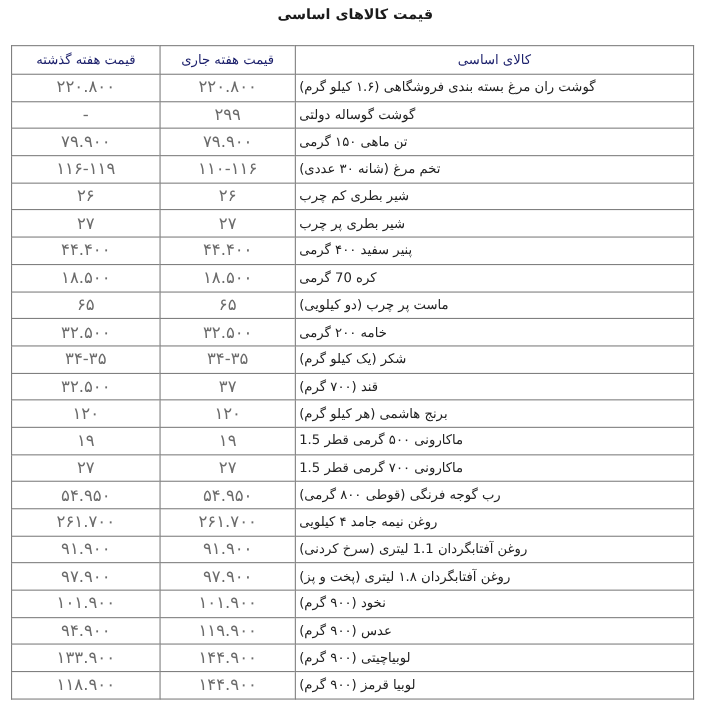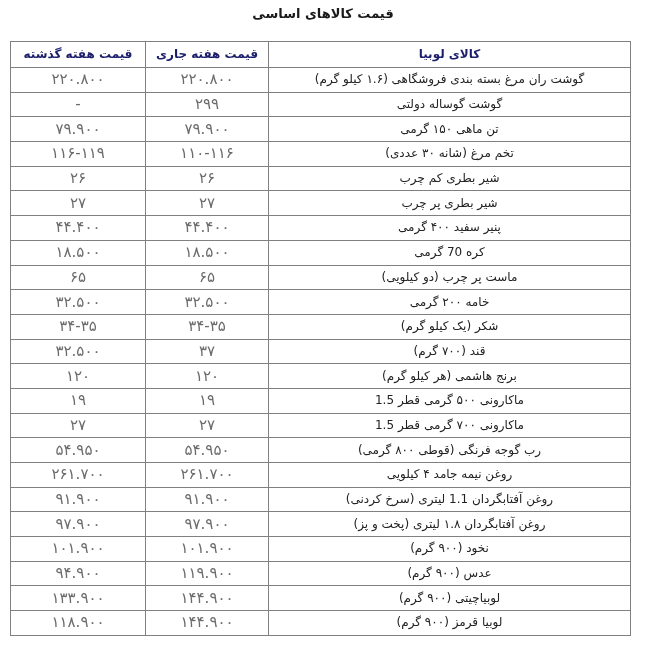--- a/index.html
+++ b/index.html
@@ -39,29 +39,29 @@
       border: 1px solid #808080;
       padding: 0 3px;
       height: 23.7px;
       line-height: 23px;
       white-space: nowrap;
       overflow: hidden;
     }
     table.prices th {
       height: 25px;
       font-size: 12px;
-      font-weight: bold;
+      font-weight: normal;
       color: #1b1f6b;
       text-align: center;
     }
     col.c-item { width: 362px; }
     col.c-cur { width: 123px; }
     col.c-prev { width: 135px; }
     td.item {
-      text-align: center;
+      text-align: left;
       font-size: 12px;
       color: #222222;
     }
     td.num {
       text-align: center;
       font-size: 15px;
       color: #6b6b6b;
     }
   </style>
 </head>
@@ -70,21 +70,21 @@
 <div class="title">قیمت کالاهای اساسی</div>
 
 <table class="prices">
   <colgroup>
     <col class="c-item">
     <col class="c-cur">
     <col class="c-prev">
   </colgroup>
   <thead>
     <tr>
-      <th>کالای لوبیا</th>
+      <th>کالای اساسی</th>
       <th>قیمت هفته جاری</th>
       <th>قیمت هفته گذشته</th>
     </tr>
   </thead>
   <tbody id="rows">
       <tr>
         <td class="item">گوشت ران مرغ بسته بندی فروشگاهی (۱.۶ کیلو گرم)</td>
         <td class="num">۲۲۰.۸۰۰</td>
         <td class="num">۲۲۰.۸۰۰</td>
       </tr>

